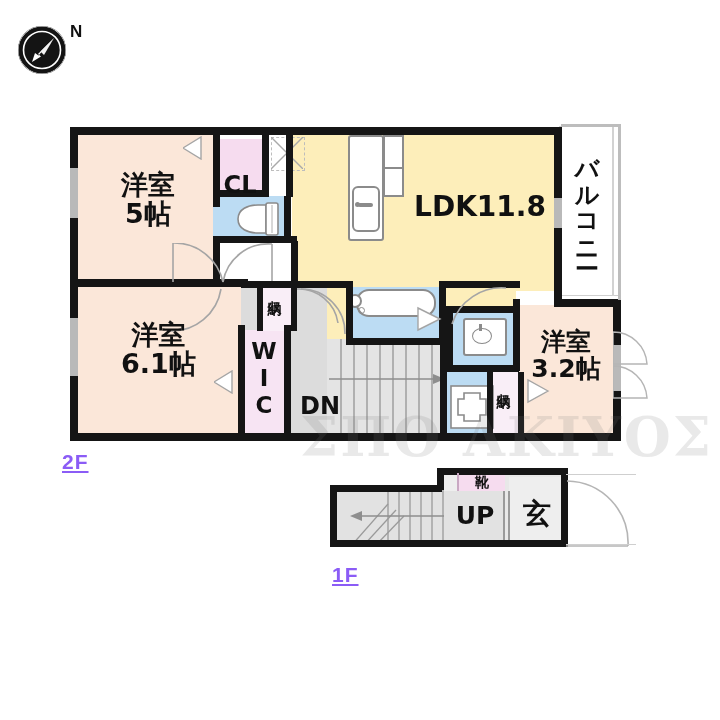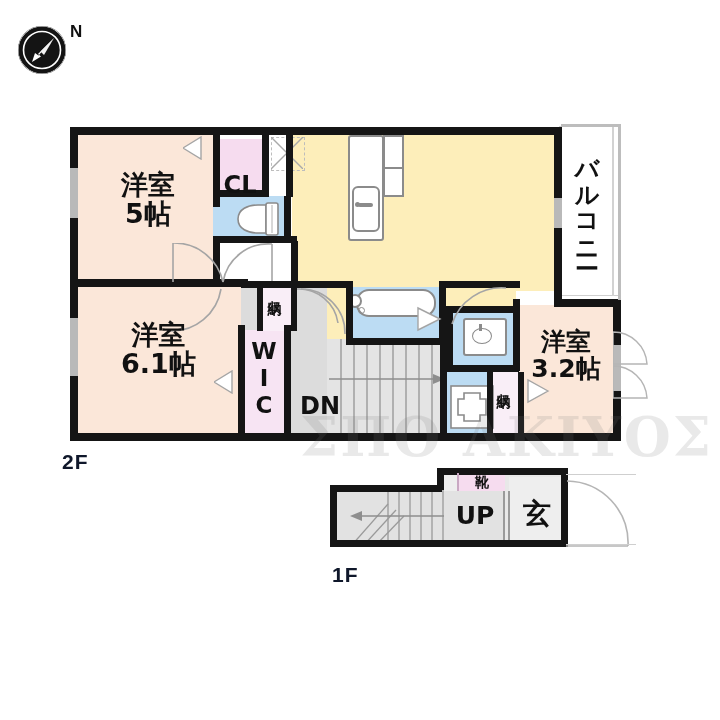--- a/index.html
+++ b/index.html
@@ -41,22 +41,23 @@
     font-size: 17px;
     font-weight: bold;
     color: #111;
     letter-spacing: 0;
   }
 
   
   .floor-label {
     font-size: 21px;
     font-weight: bold;
-    color: #0f172a;
+    color: #8b5cf6;
     letter-spacing: 1px;
+    text-decoration: underline;
   }
   #label-2f { left: 62px; top: 450px; }
   #label-1f { left: 332px; top: 563px; }
 
   
   .room {
     box-sizing: border-box;
   }
   .wall {
     background: #151515;
@@ -292,20 +293,21 @@
     <svg class="abs" style="left:518px;top:378px;" width="32" height="26" viewBox="0 0 32 26">
       <polygon points="30,13 10,2 10,24" fill="#ffffff" stroke="#a5a5a5" stroke-width="1.4"></polygon>
     </svg>
 
     <div class="room-label" style="left:76px;top:170px;width:144px;font-size:27px;">洋室
 5帖</div>
     <div class="room-label" style="left:76px;top:320px;width:165px;font-size:27px;">洋室
 6.1帖</div>
     <div class="room-label" style="left:519px;top:328px;width:94px;font-size:25px;">洋室
 3.2帖</div>
+    <div class="room-label" style="left:400px;top:192px;width:160px;font-size:28px;">LDK11.8</div>
     <div class="room-label vertical-label" style="left:573px;top:142px;font-size:24px;">バルコニー</div>
 
     <div class="tiny-label" style="left:213px;top:149px;width:54px;font-size:24px;margin-top:24px;">CL</div>
     <div class="tiny-label vertical-label" style="left:252px;top:338px;font-size:23px;">WIC</div>
     <div class="tiny-label vertical-label" style="left:268px;top:290px;font-size:14px;">収納</div>
     <div class="tiny-label vertical-label" style="left:497px;top:383px;font-size:14px;">収納</div>
     <div class="tiny-label" style="left:292px;top:394px;width:56px;font-size:24px;">DN</div>
   </div>
 
   <div class="abs" id="plan1f" style="left:0;top:440px;width:720px;height:170px;">

